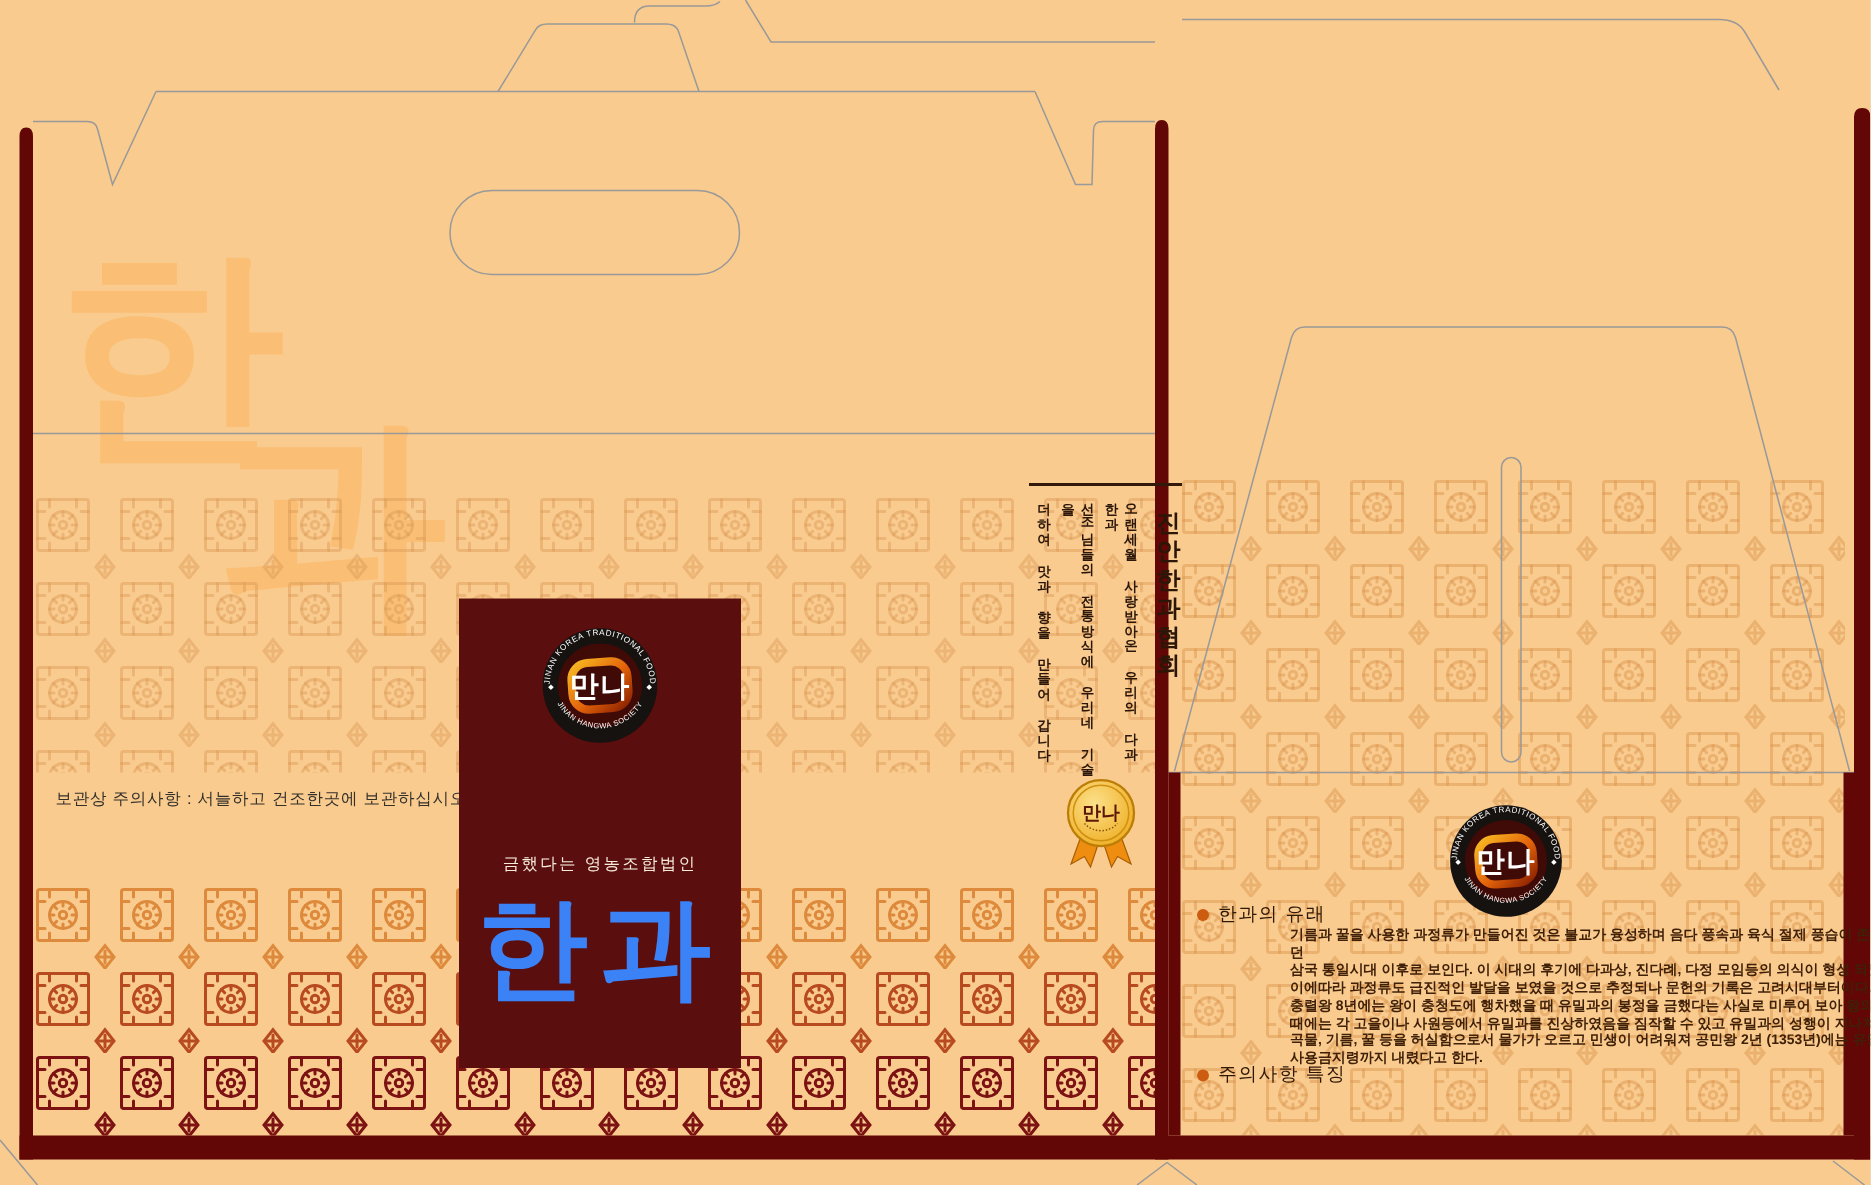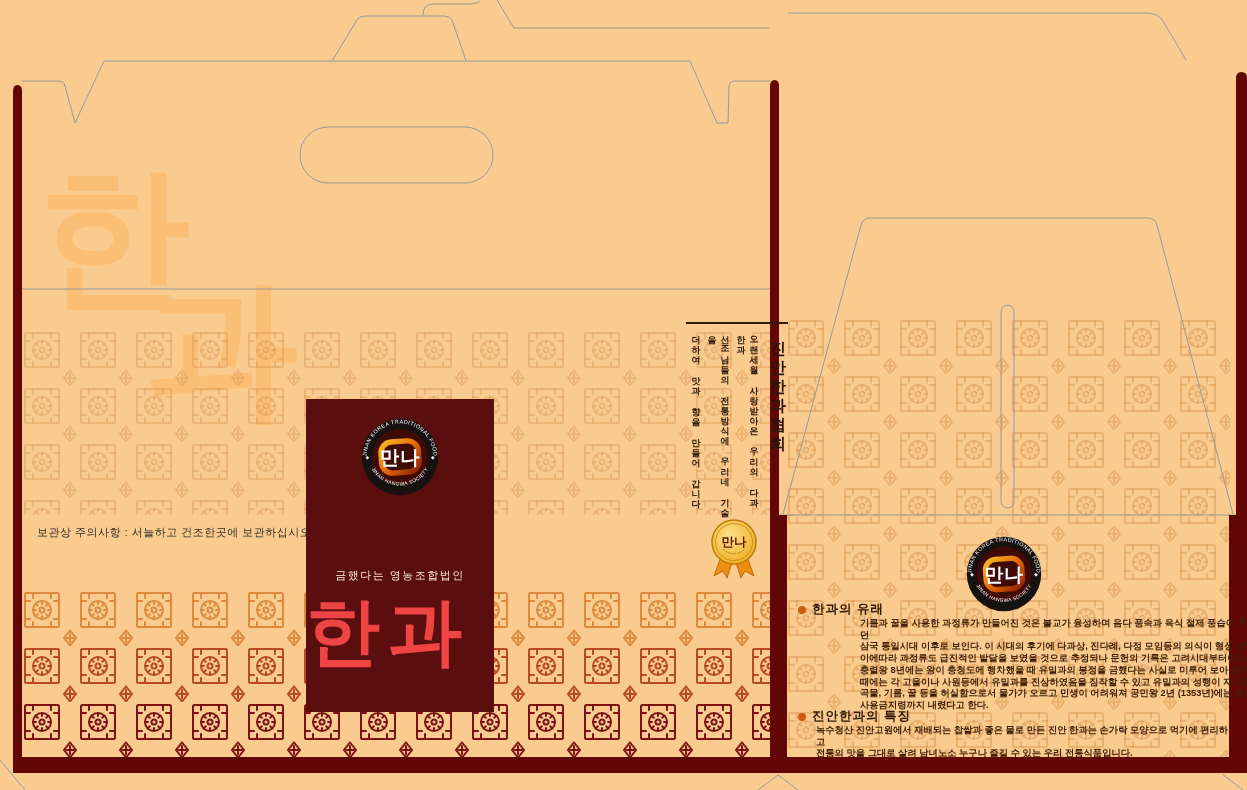--- a/index.html
+++ b/index.html
@@ -16,35 +16,35 @@
   .wm2{left:146px;top:272px;font-size:152px;}
   
   .bgsvg{left:0;top:0;z-index:1;}
   
   .fg{z-index:2;}
   .storage{left:37px;top:525px;font-size:11px;color:#33302a;letter-spacing:.5px;white-space:nowrap;}
   .brand-panel{left:306px;top:399px;width:188px;height:313px;background:#5a0e0e;}
   .brand-logo{position:absolute;left:55px;top:19px;width:78px;height:78px;}
   .brand-subtitle{position:absolute;left:0;top:169px;width:100%;text-align:center;
     color:#f7ecd9;font-size:11px;letter-spacing:1.5px;white-space:nowrap;}
-  .brand-title{position:absolute;left:0;top:192px;width:100%;text-align:left;
-    color:#ef4444;font-size:74px;font-weight:bold;letter-spacing:8px;line-height:1.1;white-space:nowrap;}
+  .brand-title{position:absolute;left:0;top:192px;width:100%;text-align:center;
+    color:#3b82f6;font-size:74px;font-weight:bold;letter-spacing:8px;line-height:1.1;white-space:nowrap;}
   
   .vblock{left:686px;top:322px;height:190px;writing-mode:vertical-rl;text-orientation:upright;
     border-top:2px solid #33190a;padding-top:5px;color:#2b1608;}
   .v-title{font-size:16px;font-weight:bold;letter-spacing:3px;margin-left:7px;}
   .v-line{font-size:9px;font-weight:bold;letter-spacing:1px;margin-left:3px;}
   
   .medal{left:706px;top:518px;width:56px;height:62px;}
   
   .logo-right{left:966px;top:536px;width:76px;height:76px;}
   
   .sec-head{display:flex;align-items:center;gap:6px;}
   .bullet{width:8px;height:8px;border-radius:50%;background:#cc5c10;flex:0 0 auto;}
-  .sec-title{font-size:12.5px;font-weight:bold;color:#2f1807;letter-spacing:1px;white-space:nowrap;}
+  .sec-title{font-size:12.5px;font-weight:normal;color:#2f1807;letter-spacing:1px;white-space:nowrap;}
   .sec-body{font-size:9.3px;font-weight:bold;color:#402108;line-height:11.7px;
     width:420px;white-space:pre-line;}
   .head1{left:798px;top:601px;}
   .body1{left:816px;top:618px;margin-left:44px;}
   .head2{left:798px;top:708px;}
   .body2{left:816px;top:725px;}
 </style>
 </head>
 <body>
 
@@ -196,18 +196,16 @@
   <div class="abs fg sec-body body1">기름과 꿀을 사용한 과정류가 만들어진 것은 불교가 융성하며 음다 풍속과 육식 절제 풍습이 존중되었던
 삼국 통일시대 이후로 보인다. 이 시대의 후기에 다과상, 진다례, 다정 모임등의 의식이 형성 되었는데
 이에따라 과정류도 급진적인 발달을 보였을 것으로 추정되나 문헌의 기록은 고려시대부터이다.
 충렬왕 8년에는 왕이 충청도에 행차했을 때 유밀과의 봉정을 금했다는 사실로 미루어 보아 왕의 행차
 때에는 각 고을이나 사원등에서 유밀과를 진상하였음을 짐작할 수 있고 유밀과의 성행이 지나쳐
 곡물, 기름, 꿀 등을 허실함으로서 물가가 오르고 민생이 어려워져 공민왕 2년 (1353년)에는 유밀과의
 사용금지령까지 내렸다고 한다.</div>
 
   <div class="abs fg sec-head head2">
     <span class="bullet"></span>
-    <span class="sec-title">진안한과의 특징</span>
-  </div>
-  <div class="abs fg sec-body body2">녹수청산 진안고원에서 재배되는 찹쌀과 좋은 물로 만든 진안 한과는 손가락 모양으로 먹기에 편리하고
-전통의 맛을 그대로 살려 남녀노소 누구나 즐길 수 있는 우리 전통식품입니다.</div>
+    <span class="sec-title">주의사항 특징</span>
+  </div>
 
 </div>
 
 </body></html>

